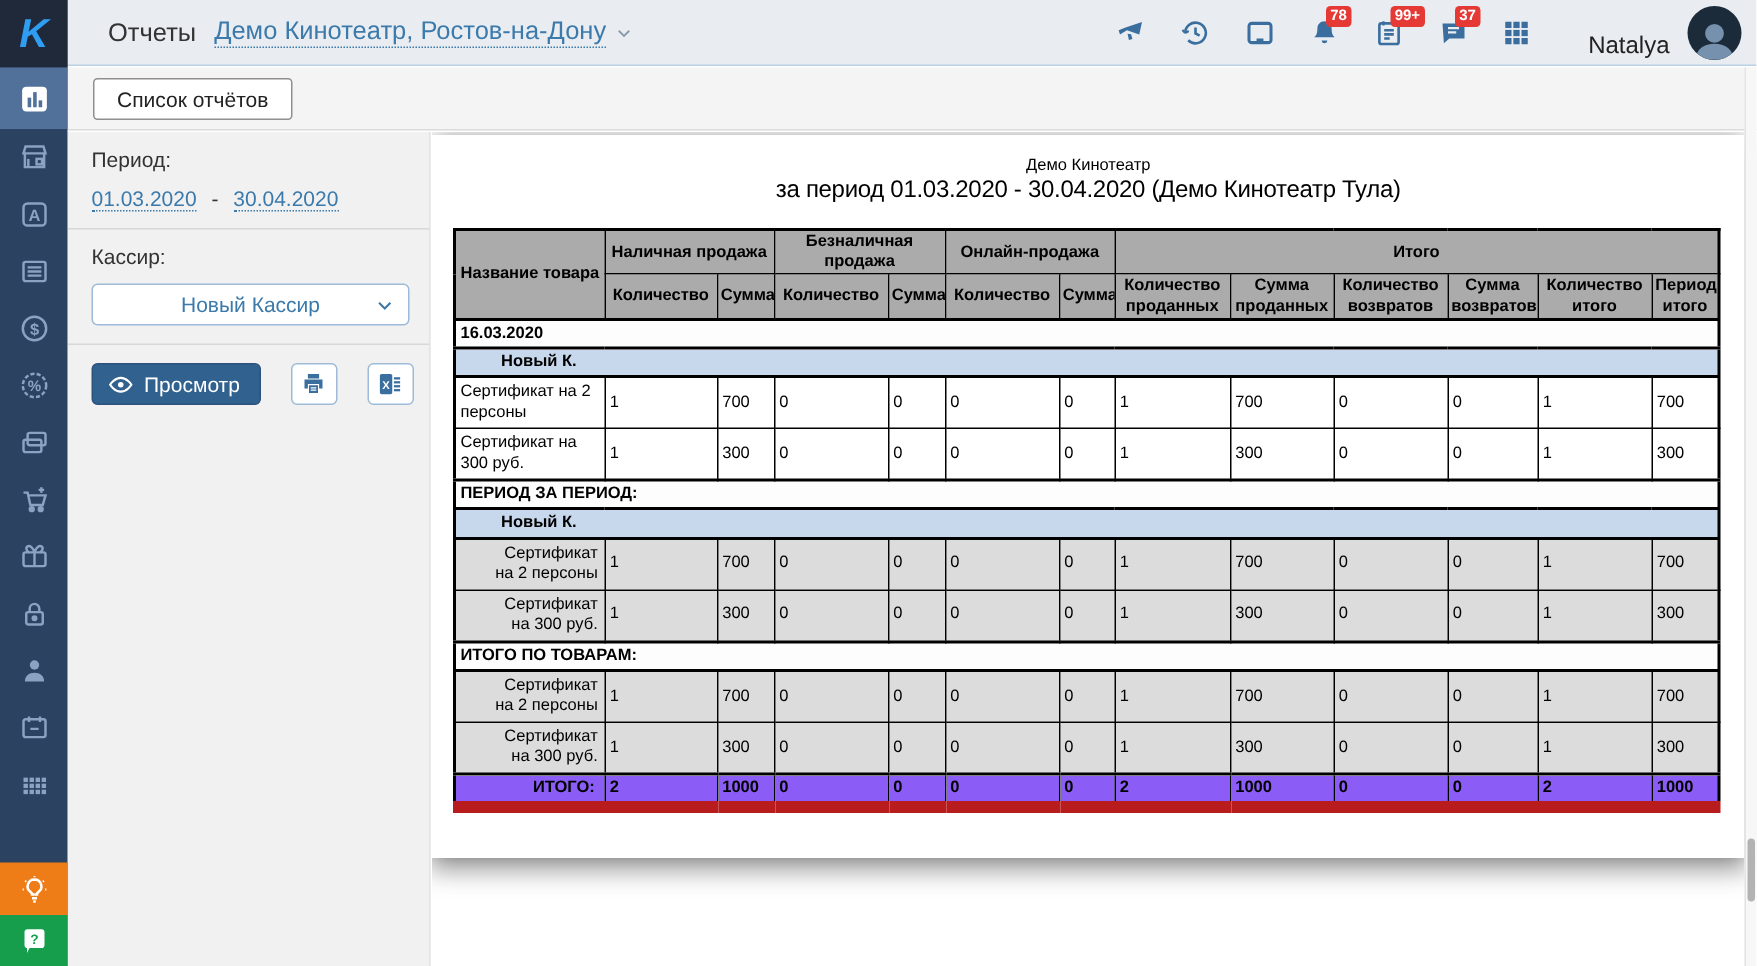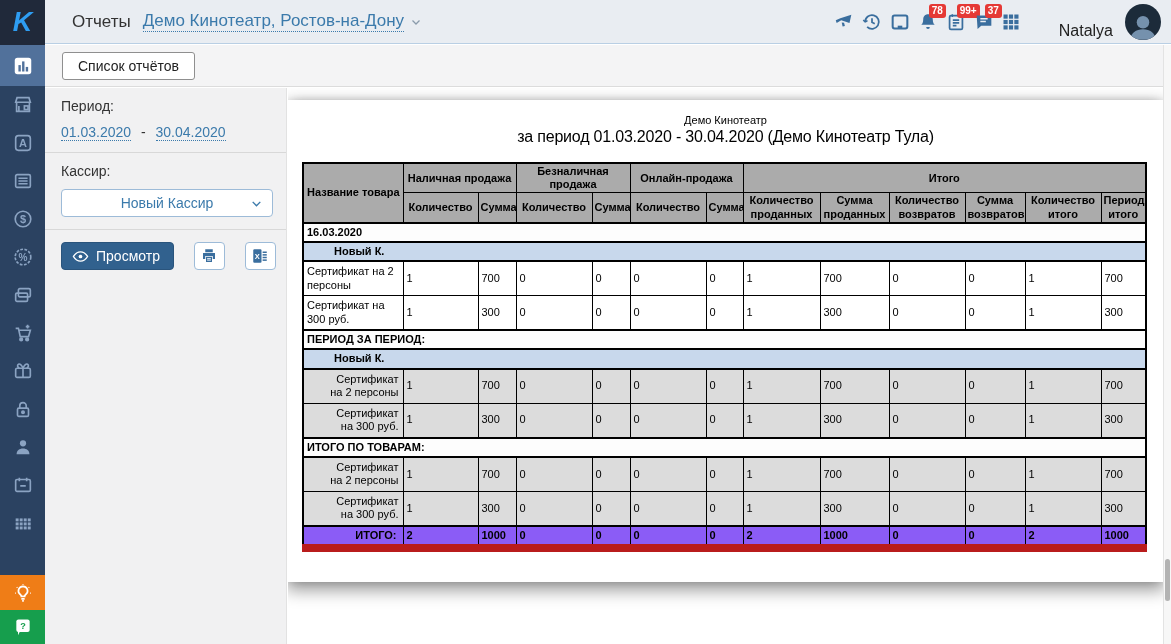--- a/index.html
+++ b/index.html
@@ -18,21 +18,21 @@
   .nav-spacer{flex:1}
   .nav-item.idea{background:#ef7d17;color:#fff;height:35px}
   .nav-item.help{background:#169e4d;color:#fff;height:34px}
 
   
   .topbar{position:absolute;left:45px;top:0;width:1126px;height:44px;background:#e9edf2;
           border-bottom:1px solid #b9cfe4;display:flex;align-items:center;padding:0;box-sizing:border-box}
   .section-label{font-size:17px;color:#333;margin-left:27px}
   .org-link{font-size:17px;color:#3b7aab;margin-left:12px;border-bottom:1px dotted #3b7aab;cursor:pointer;white-space:nowrap}
   .org-caret{margin-left:6px;color:#8a9bab;cursor:pointer}
-  .top-icons{margin-left:auto;display:flex;align-items:center;gap:6px;color:#3a6e9e}
+  .top-icons{margin-left:auto;display:flex;align-items:center;gap:21px;color:#3a6e9e}
   .tico{position:relative;cursor:pointer;color:#3a6e9e}
   .badge{position:absolute;top:-7px;left:12px;background:#e53935;color:#fff;font-size:10px;font-weight:bold;
          padding:1px 3px;border-radius:3px;line-height:12px;white-space:nowrap}
   .username{font-size:16px;color:#222;margin:18px 12px 0 38px}
   .avatar{width:36px;height:36px;border-radius:50%;background:#1c2b3a;margin-right:10px;overflow:hidden;
           display:flex;align-items:flex-end;justify-content:center;cursor:pointer}
 
   
   .subbar{position:absolute;left:45px;top:45px;width:1126px;height:42px;background:#f4f4f5;
           border-bottom:1px solid #dcdcdc;box-sizing:border-box;display:flex;align-items:center}
@@ -52,21 +52,21 @@
   .dd-caret{position:absolute;right:9px;top:7px;color:#3b7aab}
   .fp-buttons{display:flex;gap:20px;padding:12px 0 12px 16px}
   .btn-preview{background:#31618e;border:1px solid #2a547c;border-radius:4px;color:#fff;font-family:inherit;
                font-size:14px;display:flex;align-items:center;gap:7px;padding:5px 13px 5px 10px;height:28px;
                box-sizing:border-box;cursor:pointer}
   .btn-sq{width:31px;height:28px;background:#fff;border:1px solid #9dbbd8;border-radius:4px;display:flex;
           align-items:center;justify-content:center;color:#3a6e9e;cursor:pointer;box-sizing:border-box}
 
   
   .content{position:absolute;left:288px;top:88px;width:883px;height:556px;background:#fff;overflow:hidden}
-  .report-page{margin-top:12px;width:875px;height:482px;background:#fff;
+  .report-page{margin-top:2px;width:875px;height:482px;background:#fff;
                box-shadow:0 6px 16px 2px rgba(0,0,0,.40),4px 0 10px -4px rgba(0,0,0,.18),-4px 0 10px -4px rgba(0,0,0,.18)}
   .rpt-org{font-size:11px;color:#000;text-align:center;padding-top:14px}
   .rpt-title{font-size:16px;color:#000;text-align:center;line-height:21px;letter-spacing:-0.2px}
 
   table.rpt{border-collapse:collapse;table-layout:fixed;margin:15px 0 0 14px;width:845px;
             border:2px solid #000;font-size:11px;color:#000}
   .rpt th,.rpt td{border:1px solid #000;overflow:hidden;vertical-align:middle;line-height:1.2}
   .rpt th{background:#ababab;font-weight:bold;text-align:center;padding:1px 2px}
   .rpt thead tr.h1 th{height:26px}
   .rpt thead tr.h2 th{height:24px}

